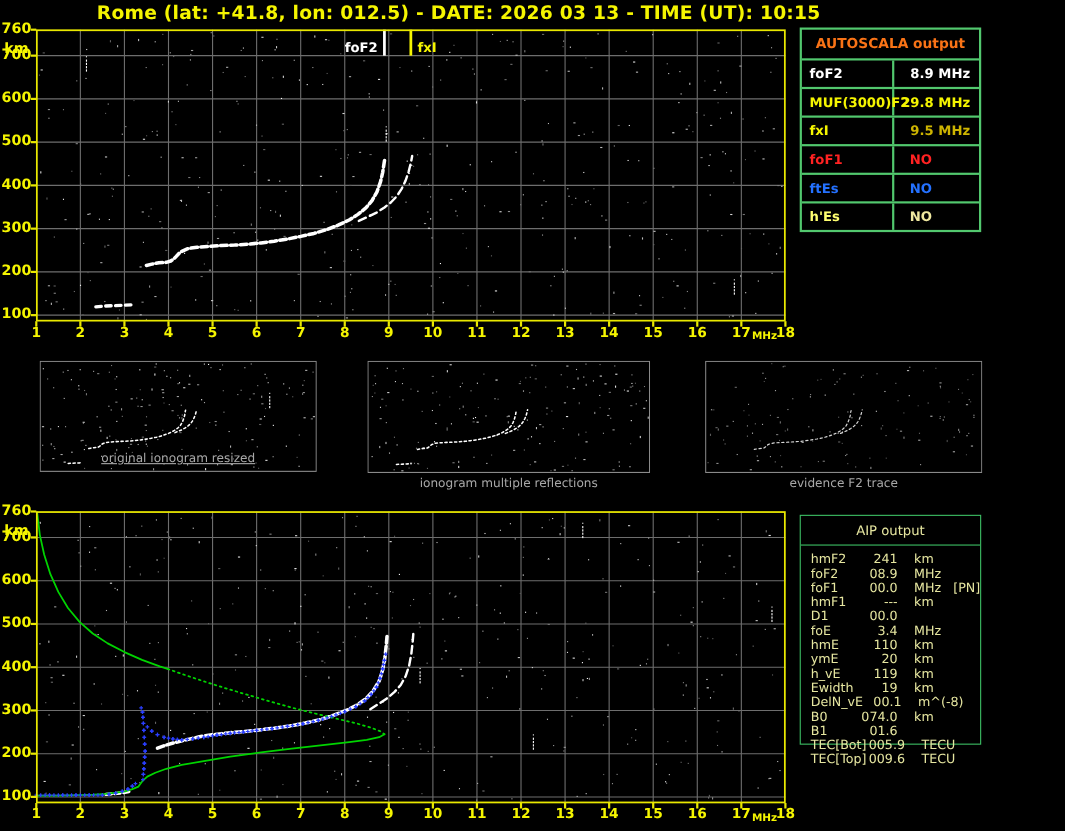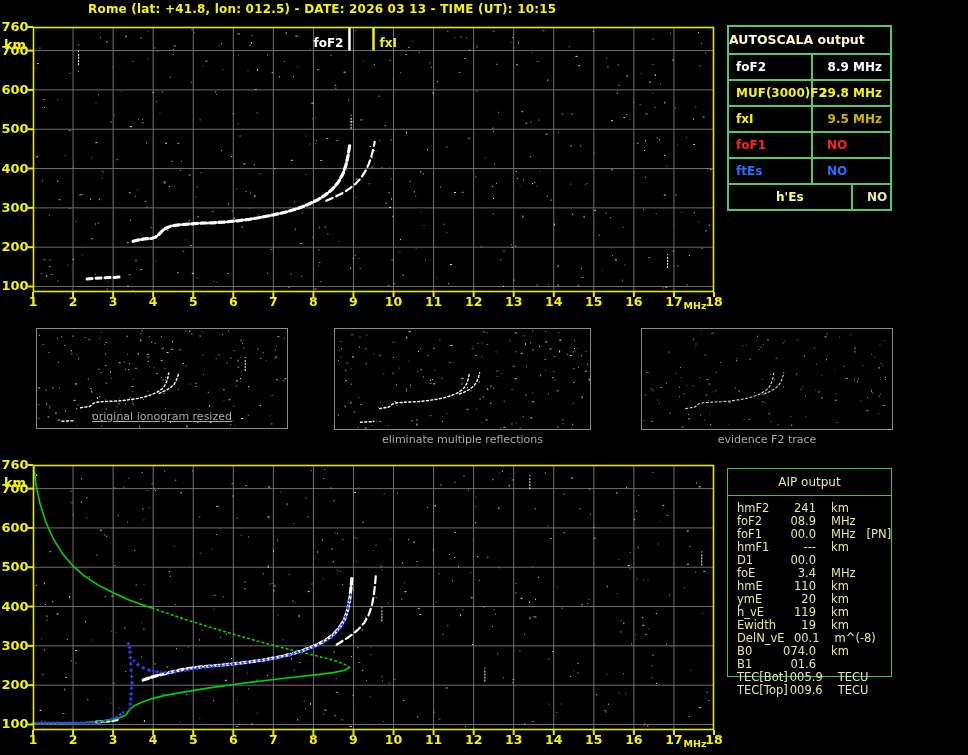--- a/index.html
+++ b/index.html
@@ -1,27 +1,27 @@
 <!DOCTYPE html>
 <html><head>
 <meta charset="utf-8">
 <style>
   html,body{margin:0;padding:0;background:#000;}
   #screen{position:relative;width:968px;height:755px;background:#000;overflow:hidden;
           font-family:"DejaVu Sans","Liberation Sans",sans-serif;}
-  #title{position:absolute;left:88px;top:2px;color:#f5f500;font-size:12px;font-weight:bold;letter-spacing:0.2px;}
+  #title{position:absolute;left:88px;top:2px;color:#f5f500;font-size:17px;font-weight:bold;letter-spacing:0.2px;}
   .ylab{position:absolute;left:0;width:30px;text-align:center;color:#f5f500;font-size:13px;font-weight:bold;line-height:14px;}
   .xlab{position:absolute;width:30px;text-align:center;color:#f5f500;font-size:12.5px;font-weight:bold;line-height:13px;}
   .unitlab{position:absolute;color:#f5f500;font-weight:bold;}
   .plot-svg{position:absolute;overflow:visible;}
   .thumb-svg{position:absolute;}
   .caption{position:absolute;color:#a8a8a8;font-size:11px;text-align:center;line-height:12px;}
   
   #autoscala{position:absolute;left:727px;top:25px;width:165px;border:2px solid #52c86e;box-sizing:border-box;background:#000;}
-  #autoscala .hdr{height:26px;line-height:26px;color:#fef9c3;font-size:12.5px;font-weight:bold;border-bottom:2px solid #52c86e;}
+  #autoscala .hdr{height:26px;line-height:26px;text-align:center;color:#f97316;font-size:12.5px;font-weight:bold;border-bottom:2px solid #52c86e;}
   #autoscala .trow{display:flex;height:24px;border-bottom:2px solid #52c86e;}
   #autoscala .trow:last-child{border-bottom:none;}
   #autoscala .lcell{width:84px;border-right:2px solid #52c86e;padding-left:7px;font-size:12px;font-weight:bold;line-height:24px;box-sizing:border-box;}
   #autoscala .vcell{flex:1;font-size:12px;font-weight:bold;line-height:24px;box-sizing:border-box;}
   
   #aip{position:absolute;left:727px;top:468px;width:165px;height:209px;border:1px solid #3cbf64;box-sizing:border-box;background:transparent;overflow:visible;}
   #aip .hdr{height:26px;line-height:26px;text-align:center;color:#e6e6a0;font-size:12px;border-bottom:1px solid #3cbf64;}
   #aip .arow{display:flex;height:13px;line-height:13px;color:#e6e6a0;font-size:11.5px;}
   #aip .arow .al{flex:0 0 44px;padding-left:9px;white-space:nowrap;}
   #aip .arow .av{flex:0 0 35px;text-align:right;white-space:nowrap;}
@@ -593,21 +593,21 @@
         </div>
         <div class="trow">
           <div class="lcell" style="color: rgb(255, 34, 34);">foF1</div>
           <div class="vcell" style="color: rgb(255, 34, 34); padding-left: 14px;">NO</div>
         </div>
         <div class="trow">
           <div class="lcell" style="color: rgb(36, 113, 255);">ftEs</div>
           <div class="vcell" style="color: rgb(36, 113, 255); padding-left: 14px;">NO</div>
         </div>
         <div class="trow">
-          <div class="lcell" style="color: rgb(255, 255, 112); margin-left: 40px;">h'Es</div>
+          <div class="lcell" style="color: rgb(255, 255, 112);">h'Es</div>
           <div class="vcell" style="color: rgb(239, 232, 160); padding-left: 14px;">NO</div>
         </div>
       </div>
     </div>
   <div id="thumbs-mount">
       <svg width="252" height="101" class="thumb-svg" style="left: 36px; top: 328px; position: absolute;">
         <rect x="0.5" y="0.5" width="251" height="100" fill="#000" stroke="#8a8a8a" stroke-width="1"></rect>
         <g>
           <rect x="173.1" y="77.0" width="1" height="2" fill="rgb(177,177,177)" opacity="1"></rect>
           <rect x="23.1" y="59.4" width="1" height="1" fill="rgb(154,154,154)" opacity="1"></rect>
@@ -964,21 +964,21 @@
           <rect x="151.5" y="91.4" width="2" height="1" fill="rgb(188,188,188)" opacity="1"></rect>
           <rect x="211.2" y="13.4" width="2" height="1" fill="rgb(211,211,211)" opacity="1"></rect>
           <rect x="60.5" y="73.1" width="1" height="1" fill="rgb(255,255,255)" opacity="1"></rect>
         </g>
         <g>
           <path d="M45.5 80.6L47.5 80.2L50.1 79.8L53.0 79.6L54.6 79.2L56.3 78.1L58.3 76.2L61.3 75.1L64.6 74.6L68.7 74.4L73.7 74.1L78.7 73.9L83.7 73.6L88.7 73.2L93.6 72.6L98.6 71.9L103.6 71.1L108.6 70.1L113.6 68.8L117.7 67.4L121.9 65.7L125.2 63.8L128.2 61.7L130.5 59.3L132.3 56.4L133.6 53.1L134.5 50.0L135.0 47.2L135.3 45.3" stroke="#fff" stroke-width="1.4" fill="none" stroke-dasharray="2 2.4" stroke-linecap="round"></path>
           <path d="M125.5 66.0L128.8 64.7L132.2 63.2L135.1 61.5L137.6 59.8L139.8 57.8L141.6 55.4L143.1 52.7L144.3 49.7L145.1 46.9L145.6 44.6" stroke="#fff" stroke-width="1.4" fill="none" stroke-dasharray="2 2.4" stroke-linecap="round"></path>
           <path d="M26.4 94.3L29.7 94.0L33.9 93.9L37.2 93.7L39.7 93.6" stroke="#fff" stroke-width="1.4" fill="none" stroke-dasharray="2 2.4" stroke-linecap="round"></path>
         </g>
       </svg>
-      <div class="caption" style="left: 314px; top: 434px; width: 297px;">eliminate multiple reflections</div>
+      <div class="caption" style="left: 314px; top: 434px; width: 297px;">ionogram multiple reflections</div>
       <svg width="252" height="102" class="thumb-svg" style="left: 641px; top: 328px; position: absolute;">
         <rect x="0.5" y="0.5" width="251" height="101" fill="#000" stroke="#8a8a8a" stroke-width="1"></rect>
         <g>
           <rect x="213.1" y="51.9" width="1" height="1" fill="rgb(165,165,165)" opacity="0.8"></rect>
           <rect x="213.3" y="50.2" width="1" height="1" fill="rgb(152,152,152)" opacity="0.8"></rect>
           <rect x="16.3" y="71.5" width="1" height="1" fill="rgb(136,136,136)" opacity="0.8"></rect>
           <rect x="86.7" y="95.8" width="1" height="1" fill="rgb(119,119,119)" opacity="0.8"></rect>
           <rect x="67.2" y="71.9" width="1" height="1" fill="rgb(133,133,133)" opacity="0.8"></rect>
           <rect x="67.9" y="55.0" width="1" height="2" fill="rgb(143,143,143)" opacity="0.8"></rect>
           <rect x="39.4" y="48.9" width="1" height="1" fill="rgb(95,95,95)" opacity="0.8"></rect>

